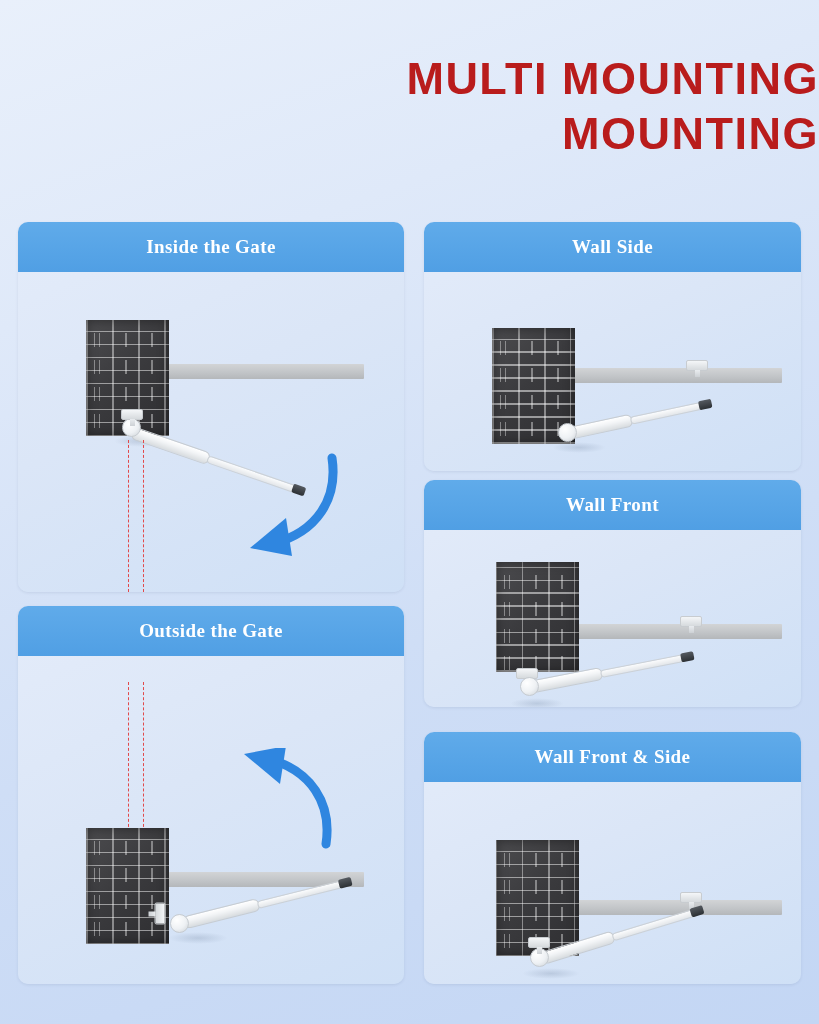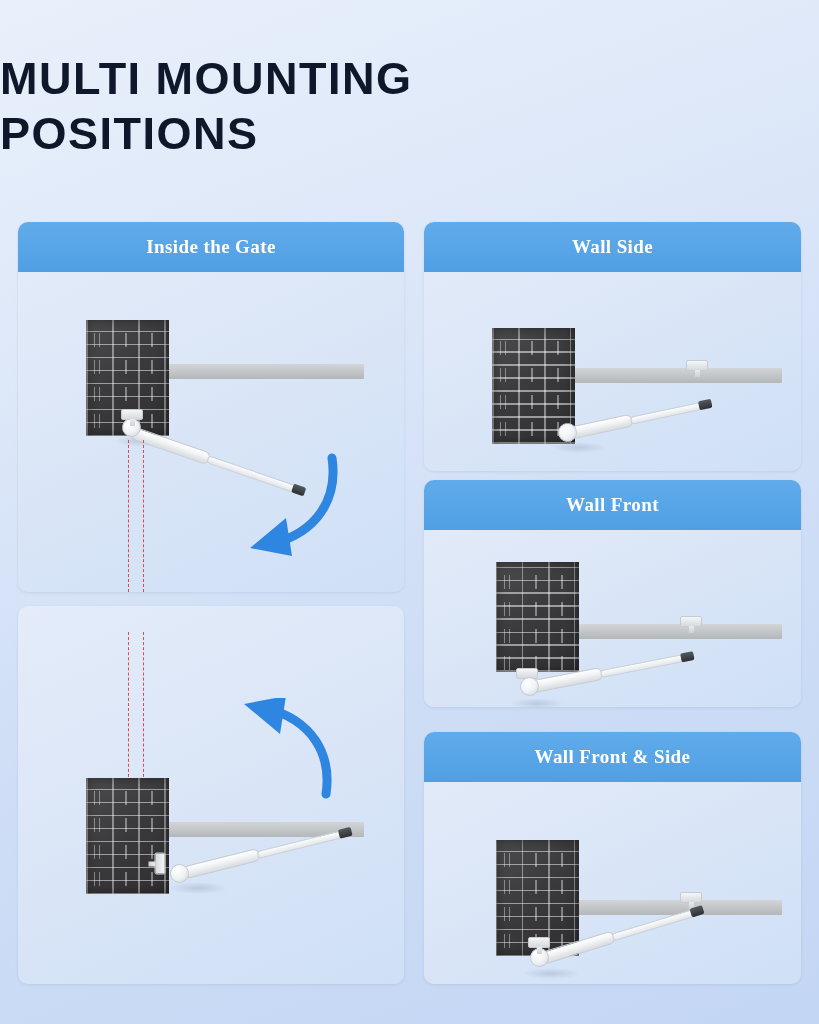--- a/index.html
+++ b/index.html
@@ -14,27 +14,27 @@
     overflow: hidden;
     position: relative;
   }
   .page {
     position: relative;
     width: 819px;
     height: 1024px;
     box-sizing: border-box;
   }
   .title {
-    text-align: left;
+    text-align: right;
     padding-top: 52px;
     font-size: 45px;
     line-height: 1.22;
     font-weight: bold;
     letter-spacing: 1.5px;
-    color: #0f172a;
+    color: #b91c1c;
   }
   .title .l2 { display: block; }
 
   .grid {
     position: absolute;
     top: 222px;
     left: 18px;
     width: 783px;
   }
 
@@ -167,21 +167,21 @@
     background: radial-gradient(ellipse at center, rgba(90,110,140,0.22) 0%, rgba(90,110,140,0) 70%);
   }
 </style>
 </head>
 <body>
 
 <div class="page">
 
   <div class="title">
     <span>MULTI MOUNTING</span>
-    <span class="l2">POSITIONS</span>
+    <span class="l2">MOUNTING</span>
   </div>
 
   <div class="grid">
 
     <div class="card" id="card-inside">
       <div class="card-head">
         <span>Inside the Gate</span>
       </div>
       <div class="card-body">
         <div class="gate" style="left:150px; top:92px; width:196px; height:15px;"></div>
@@ -200,20 +200,23 @@
         <div class="dashline" style="left:110px; top:168px; height:152px;"></div>
 
         <svg class="arrow" style="left:196px; top:180px;" width="130" height="110" viewBox="0 0 130 110">
           <path d="M118 6 C124 46 104 80 58 92" stroke="#2f86e0" stroke-width="9" fill="none" stroke-linecap="round"></path>
           <path d="M72 66 L36 96 L78 104 Z" fill="#2f86e0"></path>
         </svg>
       </div>
     </div>
 
     <div class="card" id="card-outside">
+      <div class="card-head">
+        <span>Outside the Gate</span>
+      </div>
       <div class="card-body">
         <div class="dashline" style="left:110px; top:26px; height:150px;"></div>
 
         <svg class="arrow" style="left:190px; top:92px;" width="130" height="110" viewBox="0 0 130 110">
           <path d="M118 96 C124 56 104 22 58 10" stroke="#2f86e0" stroke-width="9" fill="none" stroke-linecap="round"></path>
           <path d="M72 36 L36 6 L78 -2 Z" fill="#2f86e0"></path>
         </svg>
 
         <div class="gate" style="left:150px; top:216px; width:196px; height:15px;"></div>
         <div class="pillar" style="left:68px; top:172px; width:83px; height:116px;"></div>

